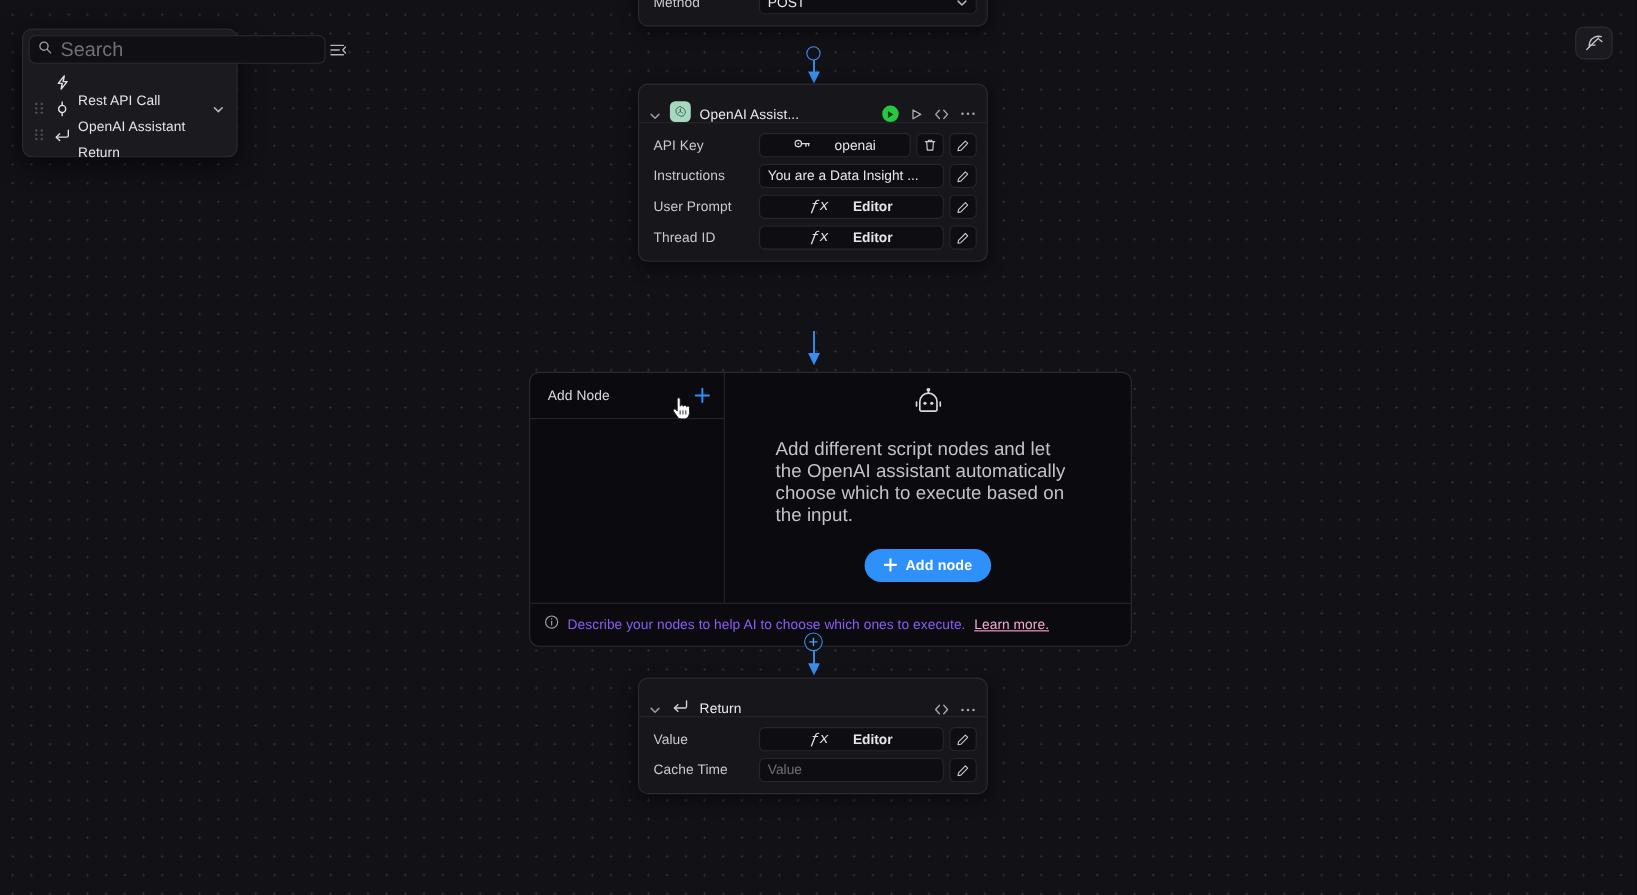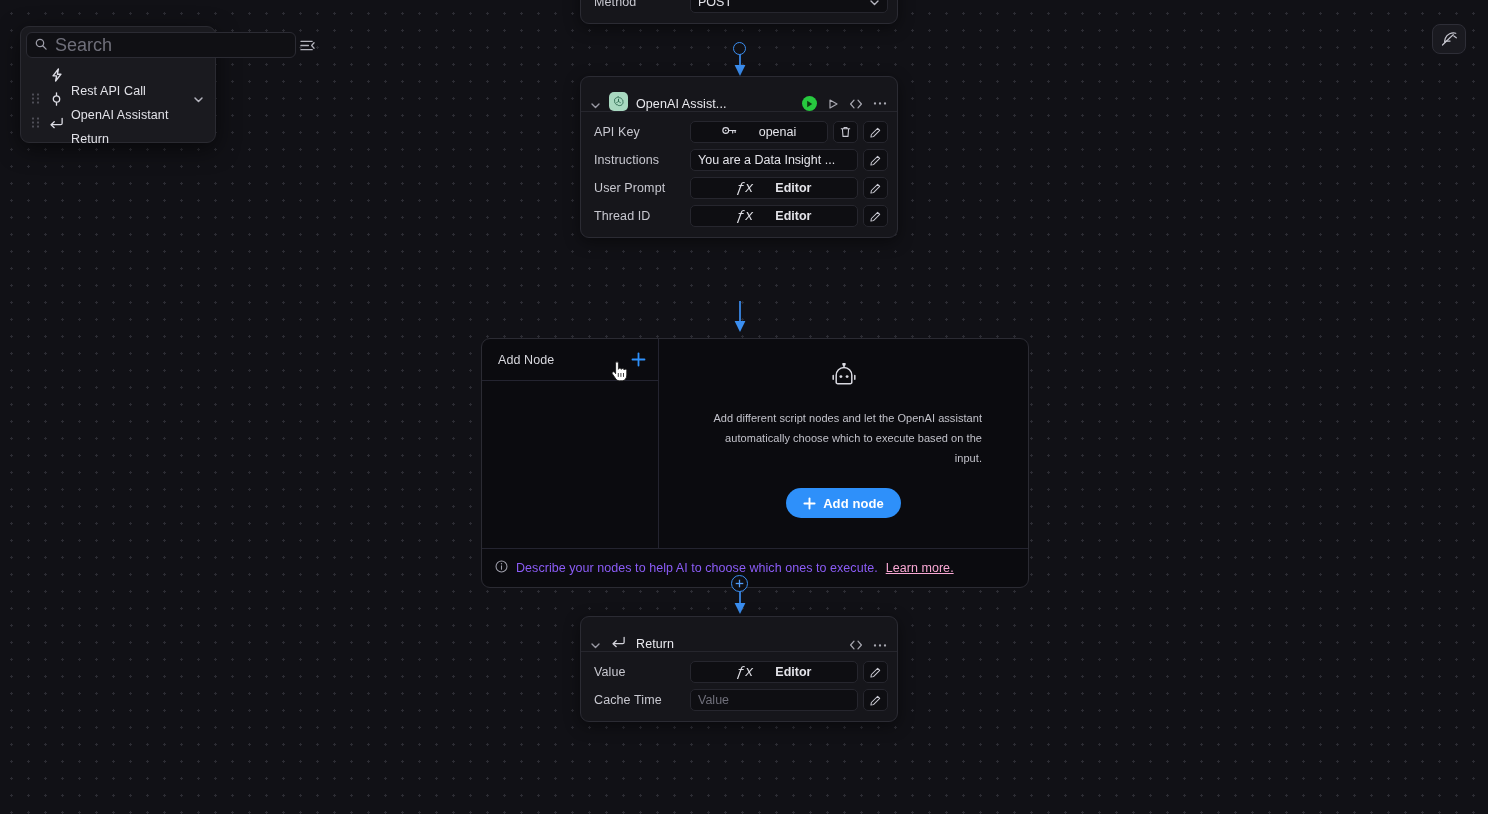--- a/index.html
+++ b/index.html
@@ -233,24 +233,24 @@
   .anp-right {
     flex: 1;
     display: flex;
     flex-direction: column;
     align-items: center;
     justify-content: center;
     padding: 8px 46px 14px;
   }
   .anp-robot { margin-bottom: 16px; }
   .anp-desc {
-    font-size: 11px;
+    font-size: 17px;
     line-height: 20px;
     color: #c2c2ca;
-    text-align: right;
+    text-align: left;
     max-width: 300px;
     letter-spacing: .05px;
   }
   .anp-addbtn {
     margin-top: 20px;
     height: 30px;
     padding: 0 17px;
     background: #2e90fa;
     border: none;
     border-radius: 15px;

